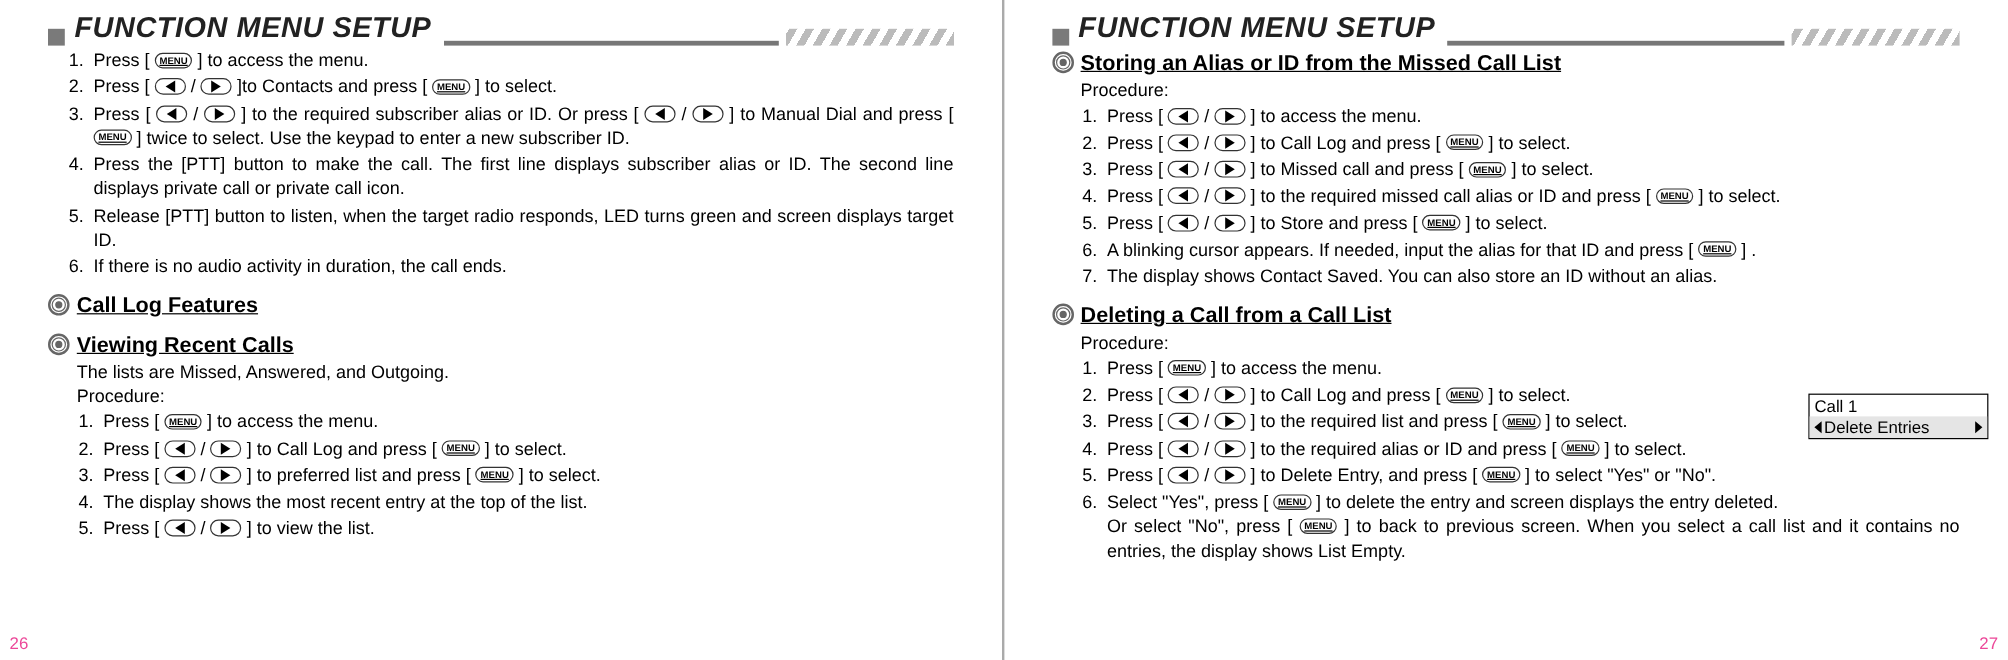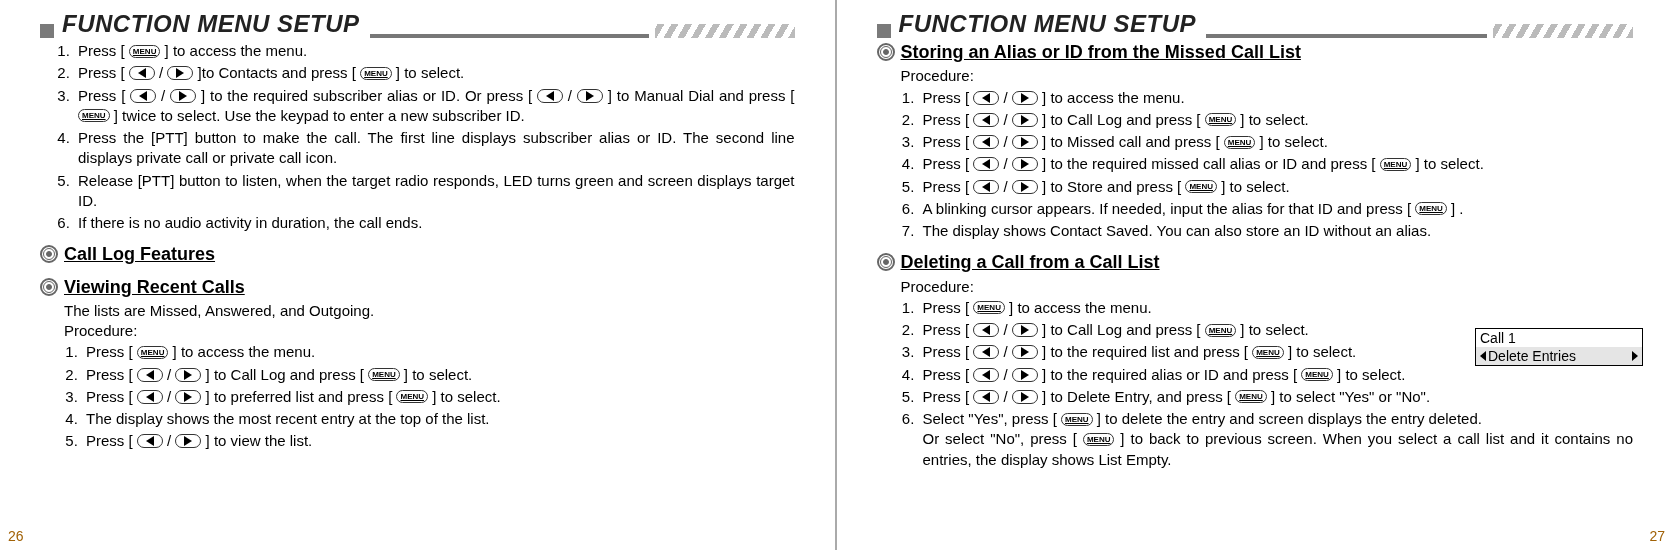--- a/index.html
+++ b/index.html
@@ -16,27 +16,27 @@
   ol.numlist { list-style: decimal; margin-left: 34px; }
   ol.numlist > li { padding: 1px 0 1px 4px; text-align: justify; }
   .section { margin-top: 8px; }
   .sec-head { display: flex; align-items: center; margin-bottom: 2px; }
   .radio-icon { width: 18px; height: 18px; border: 2px solid #666; border-radius: 50%; position: relative; margin-right: 6px; flex: 0 0 auto; }
   .radio-icon::before, .radio-icon::after { content:""; position:absolute; border: 1.5px solid #666; border-radius:50%; left:50%; top:50%; transform:translate(-50%,-50%); }
   .radio-icon::before { width: 10px; height:10px; }
   .radio-icon::after { width: 4px; height:4px; background:#666; }
   .sec-title { font-size: 18px; font-weight: 700; text-decoration: underline; text-align: center; }
   .sec-body { margin-left: 24px; margin-top: 2px; }
-  .page-num { position: absolute; bottom: 6px; font-size: 14px; color:#a16207; }
+  .page-num { position: absolute; bottom: 6px; font-size: 14px; color:#ec4899; }
   .page-num.left { left: 8px; }
   .page-num.right { right: 8px; }
   .menu-key { display:inline-block; border:1px solid #333; border-radius:10px; font-size:8px; line-height:1; padding:2px 3px 1px 3px; vertical-align: middle; position:relative; top:-1px; font-weight:700;text-decoration:underline; }
   .nav-key { display:inline-block; border:1px solid #333; border-radius:10px; width:26px; height:14px; vertical-align:middle; position:relative; top:-1px; }
   .nav-key svg { position:absolute; left:50%; top:50%; transform:translate(-50%,-50%); }
-  .display-box { position:absolute; right: 30px; top: 328px; width: 168px; border:1px solid #000; font-size:14px; background:#fff; }
+  .display-box { position:absolute; right: 16px; top: 328px; width: 150px; border:1px solid #000; font-size:14px; background:#fff; }
   .display-box .row { padding:1px 4px; }
   .display-box .row.sel { background:#e5e5e5; display:flex; align-items:center; }
   .tri { width:0;height:0; border-top:5px solid transparent; border-bottom:5px solid transparent; }
   .tri.l { border-right:6px solid #000; margin-right:2px;}
   .tri.r { border-left:6px solid #000; margin-left:auto;}
   .justify { text-align: justify; }
 </style>
 </head>
 <body>
 

